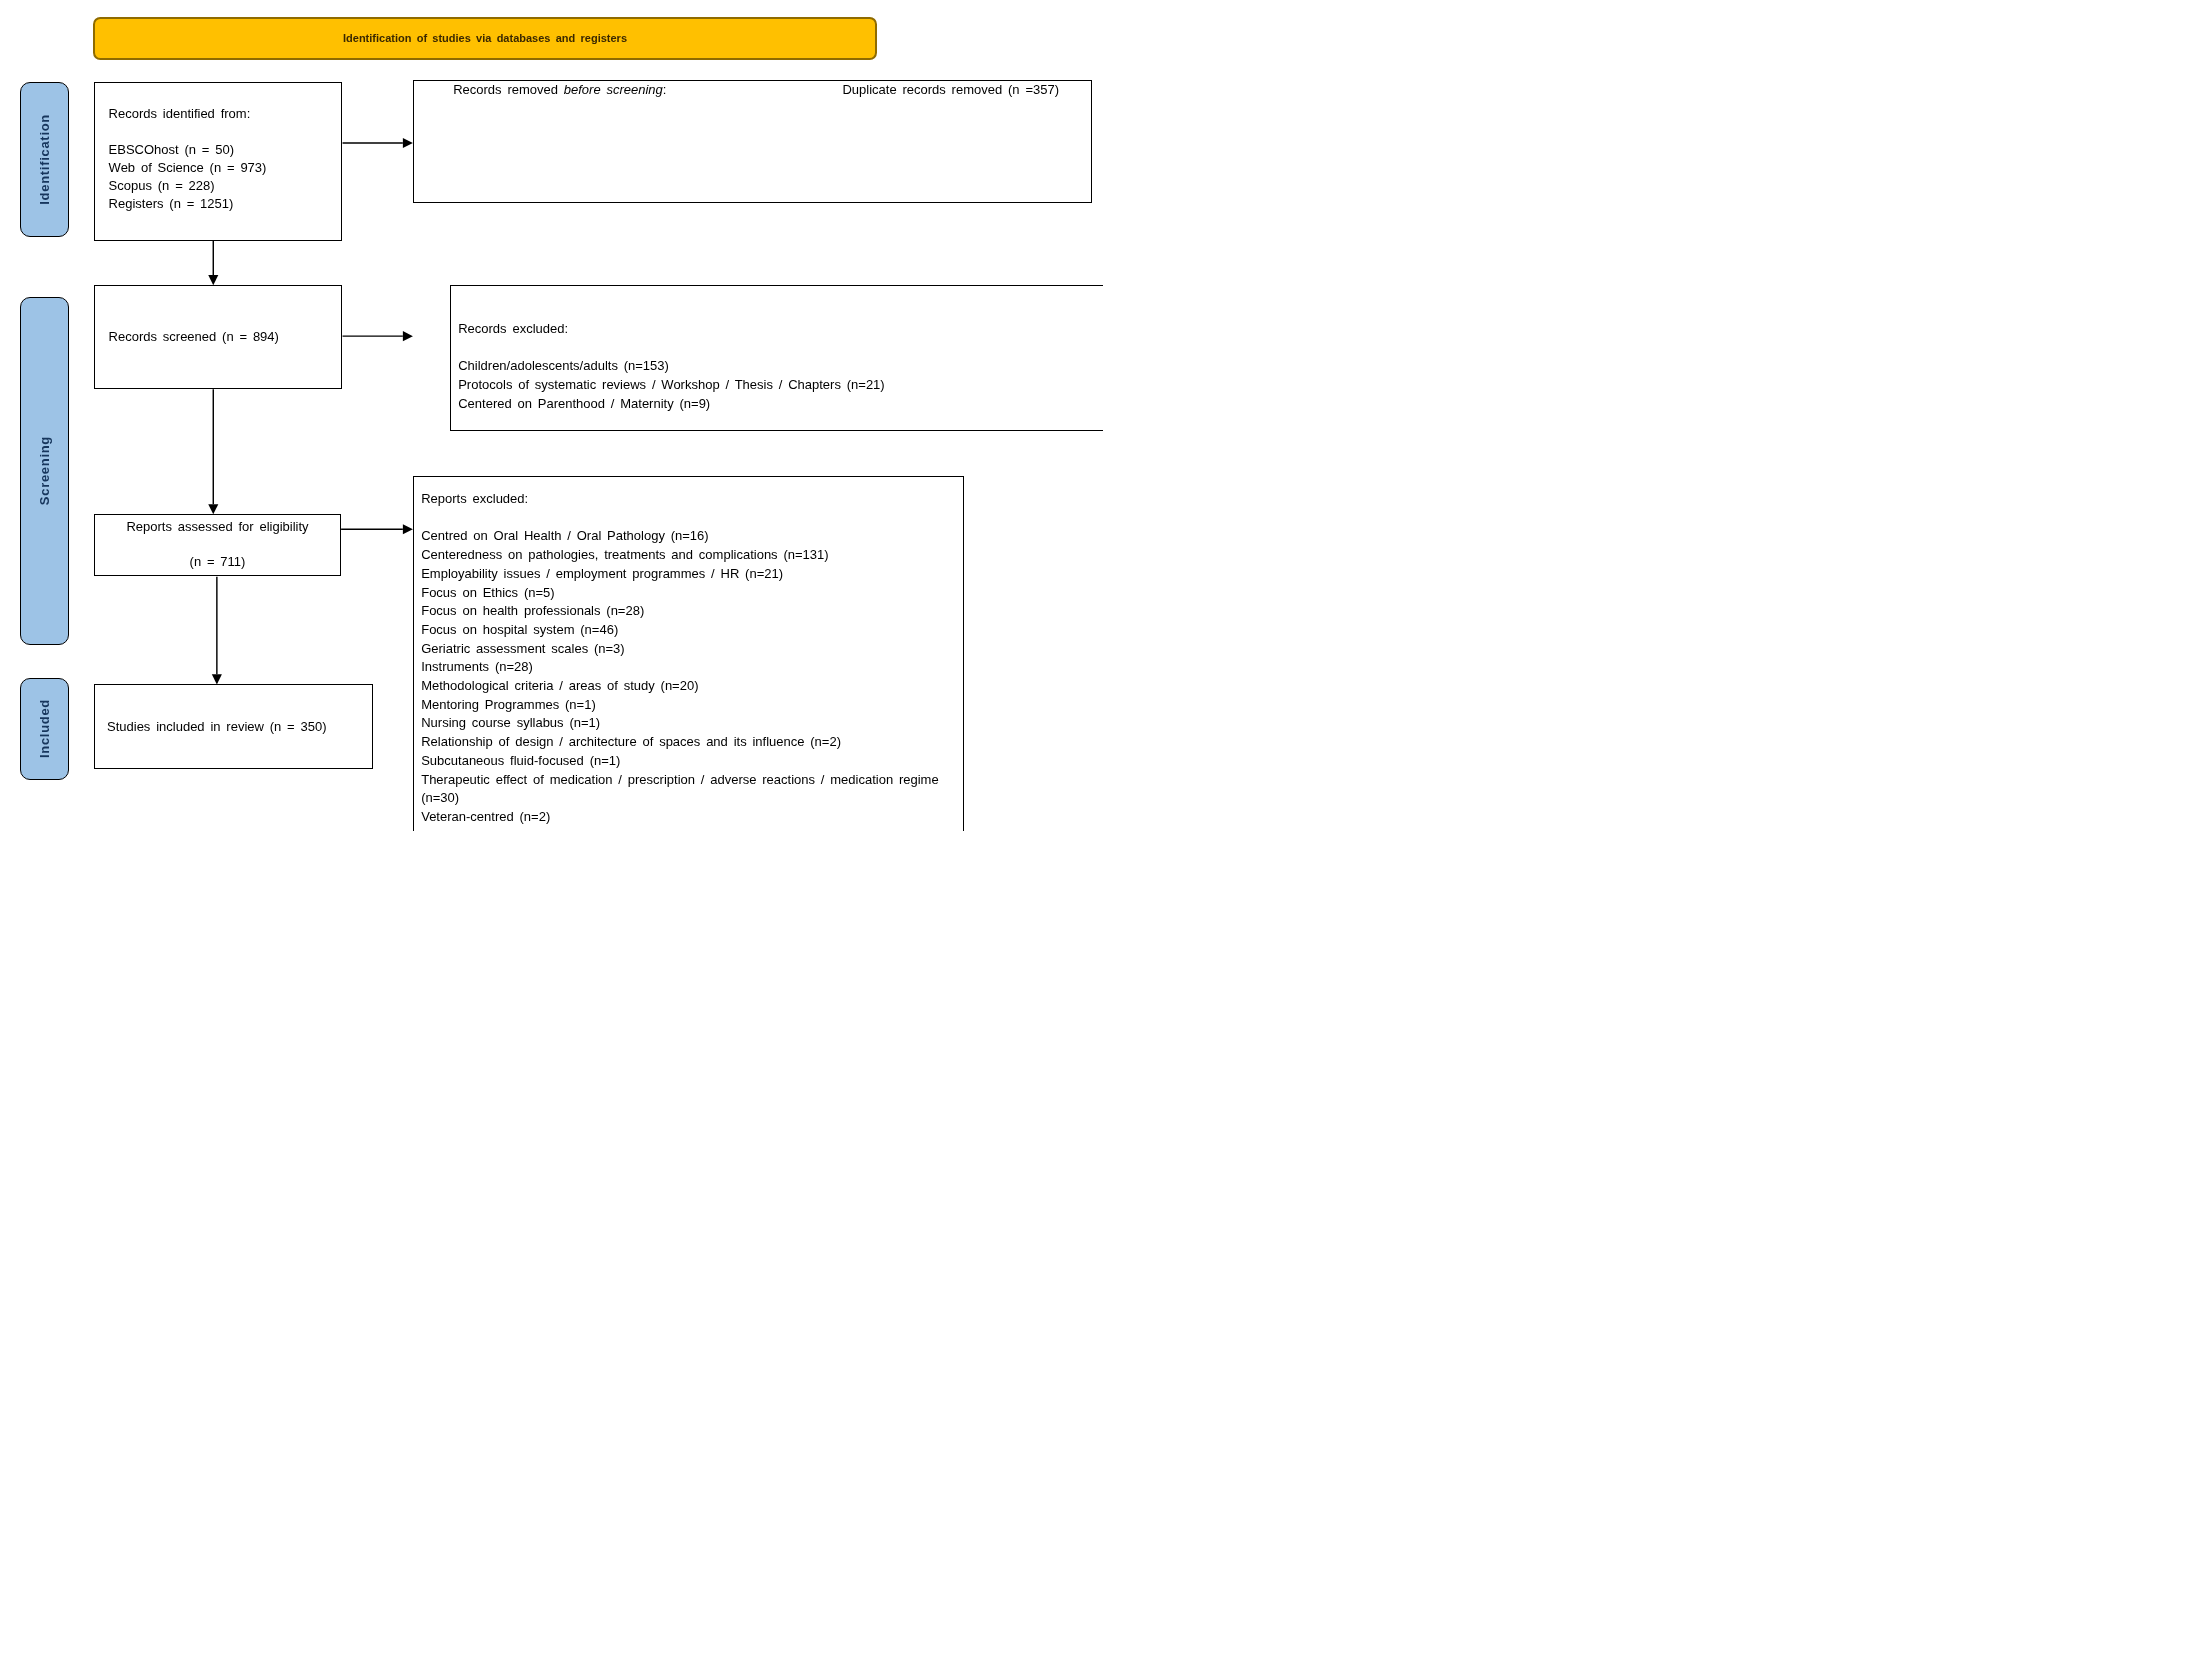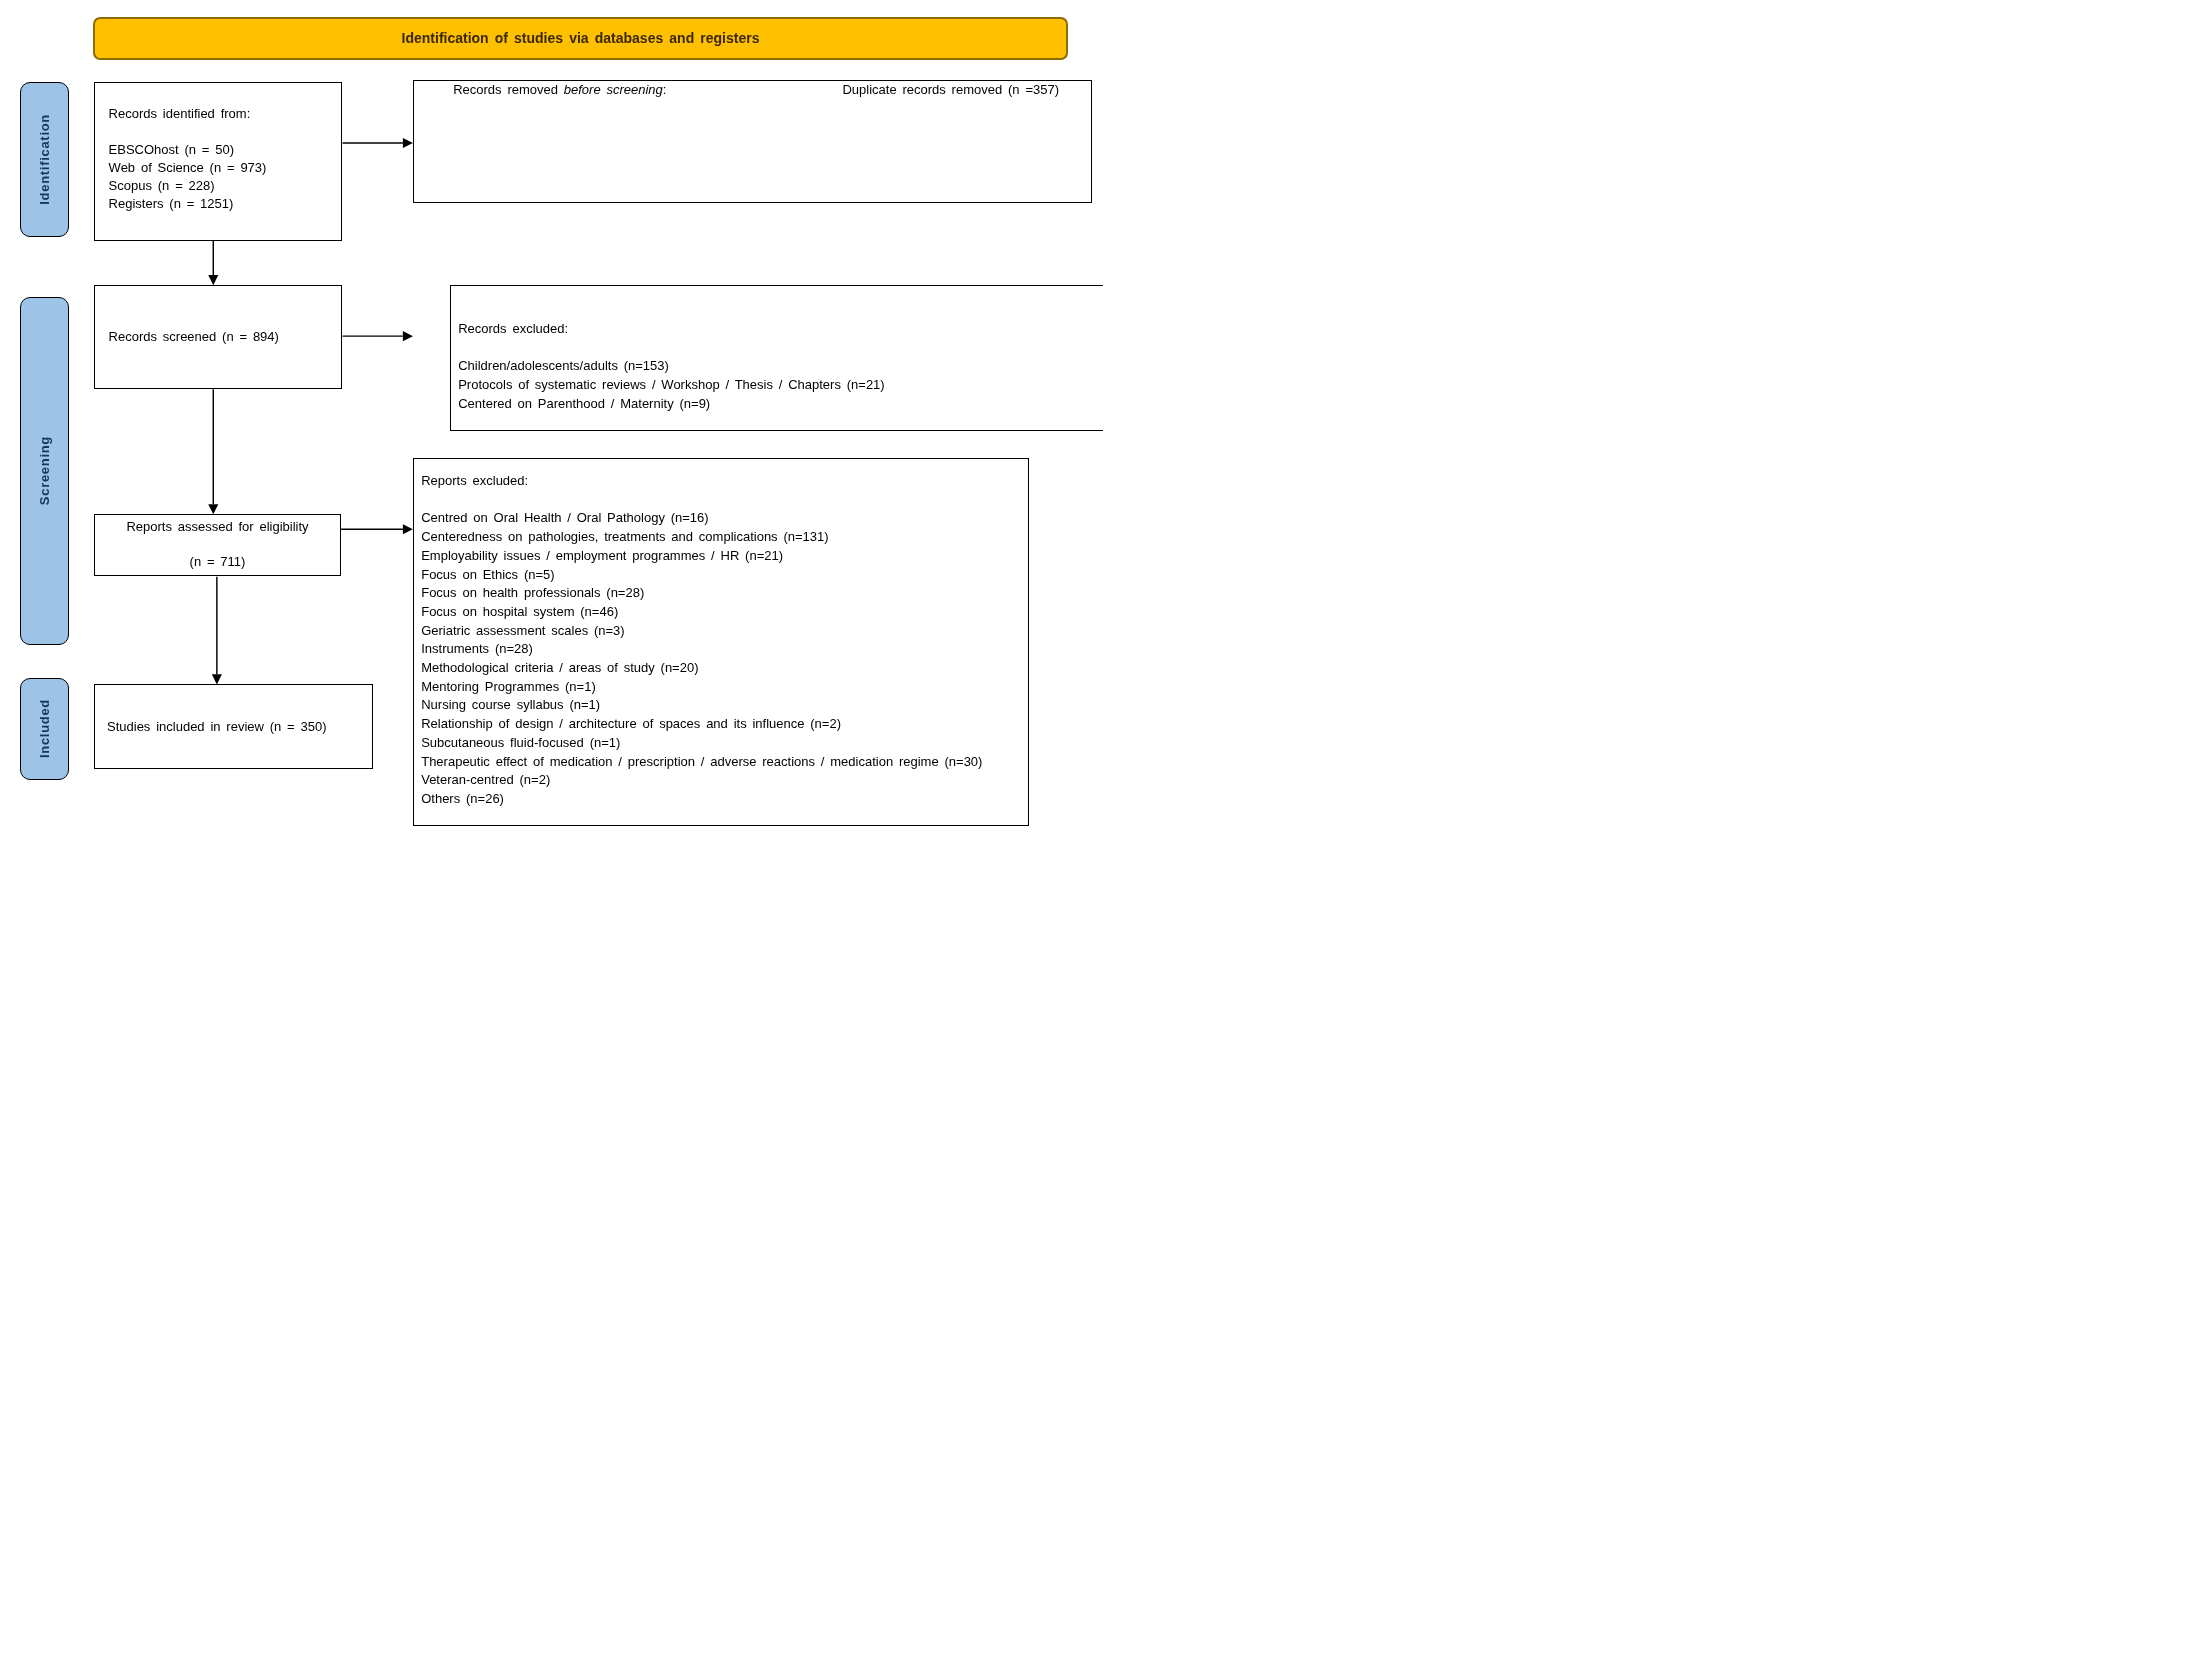--- a/index.html
+++ b/index.html
@@ -15,26 +15,26 @@
   *{margin:0;padding:0;box-sizing:border-box;}
   html,body{background:#ffffff;}
   body{font-family:"Liberation Sans","DejaVu Sans",sans-serif;color:#000;}
   .page{
     position:relative;
     width:1103px;height:831px;
     background:#ffffff;
     overflow:hidden;
   }
   .banner{
-    position:absolute;left:93px;top:16.5px;width:975px;height:43px;
+    position:absolute;left:93px;top:16.5px;width:784px;height:43px;
     background:var(--banner-fill);
     border:2.2px solid var(--banner-border);
     border-radius:7.2px;
     display:flex;align-items:center;justify-content:center;
-    font-weight:bold;font-size:14px;color:var(--banner-text);
+    font-weight:bold;font-size:11px;color:var(--banner-text);
     word-spacing:2.2px;
   }
   .stage{
     position:absolute;left:20px;width:49px;
     background:var(--stage-fill);
     border:1.4px solid var(--stage-border);
     border-radius:10px;
     display:flex;align-items:center;justify-content:center;
   }
   .stage span{
@@ -53,21 +53,21 @@
     border:1.4px solid var(--box-border);
     font-size:13px;line-height:18px;
     word-spacing:2.2px;
   }
   .box-identified{left:94px;top:82px;width:248px;height:159px;padding:21.5px 8.6px 0 13.6px;}
   .box-removed{left:413px;top:80px;width:679px;height:123px;display:flex;flex-direction:row;justify-content:center;padding-left:7.2px;line-height:18.7px;}
   .box-removed .indent{padding-left:176px;}
   .box-screened{left:94px;top:285px;width:248px;height:104px;display:flex;align-items:center;padding-left:13.6px;}
   .box-rec-excluded{left:413px;top:285px;width:679px;height:146px;padding:34px 7.2px 0 7.2px;line-height:18.7px;margin-left:37px;}
   .box-assessed{left:94px;top:514px;width:247px;height:62px;display:flex;flex-direction:column;align-items:center;justify-content:center;text-align:center;line-height:18.7px;gap:16px;}
-  .box-rep-excluded{left:413px;top:458px;width:616px;height:368px;padding:13px 7.2px 0 7.2px;line-height:18.7px;}
+  .box-rep-excluded{left:413px;top:476px;width:551px;height:368px;padding:13px 7.2px 0 7.2px;line-height:18.7px;}
   .box-included{left:94px;top:684px;width:279px;height:85px;display:flex;align-items:center;padding-left:12px;}
   .blank-gap{height:18px;}
   .blank-gap26{height:18.7px;}
   .arrow-layer{position:absolute;left:0;top:0;width:1103px;height:831px;pointer-events:none;}
   .arrow-layer line{stroke:var(--arrow);stroke-width:2;}
   .arrow-layer polygon{fill:var(--arrow);}
   .it{font-style:italic;}
 </style>
 </head>
 <body>

